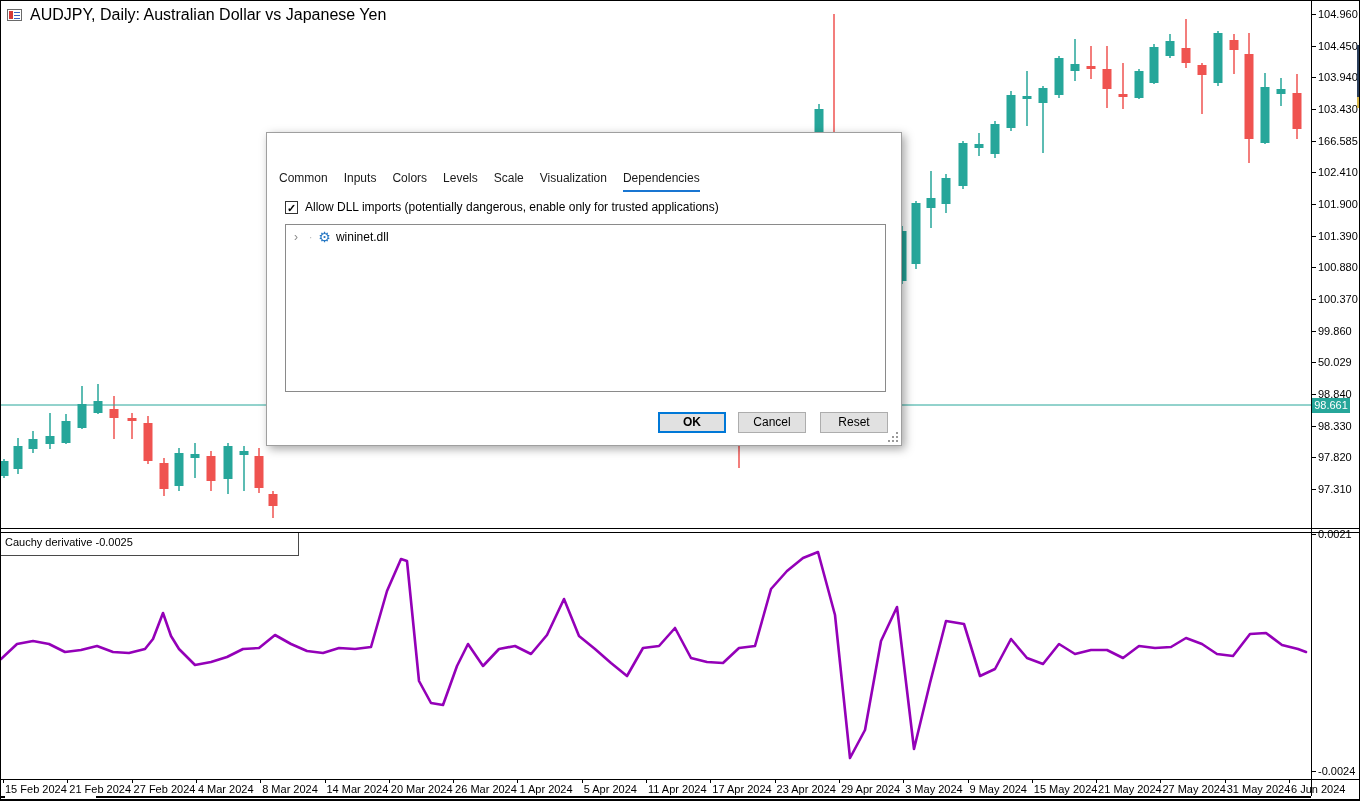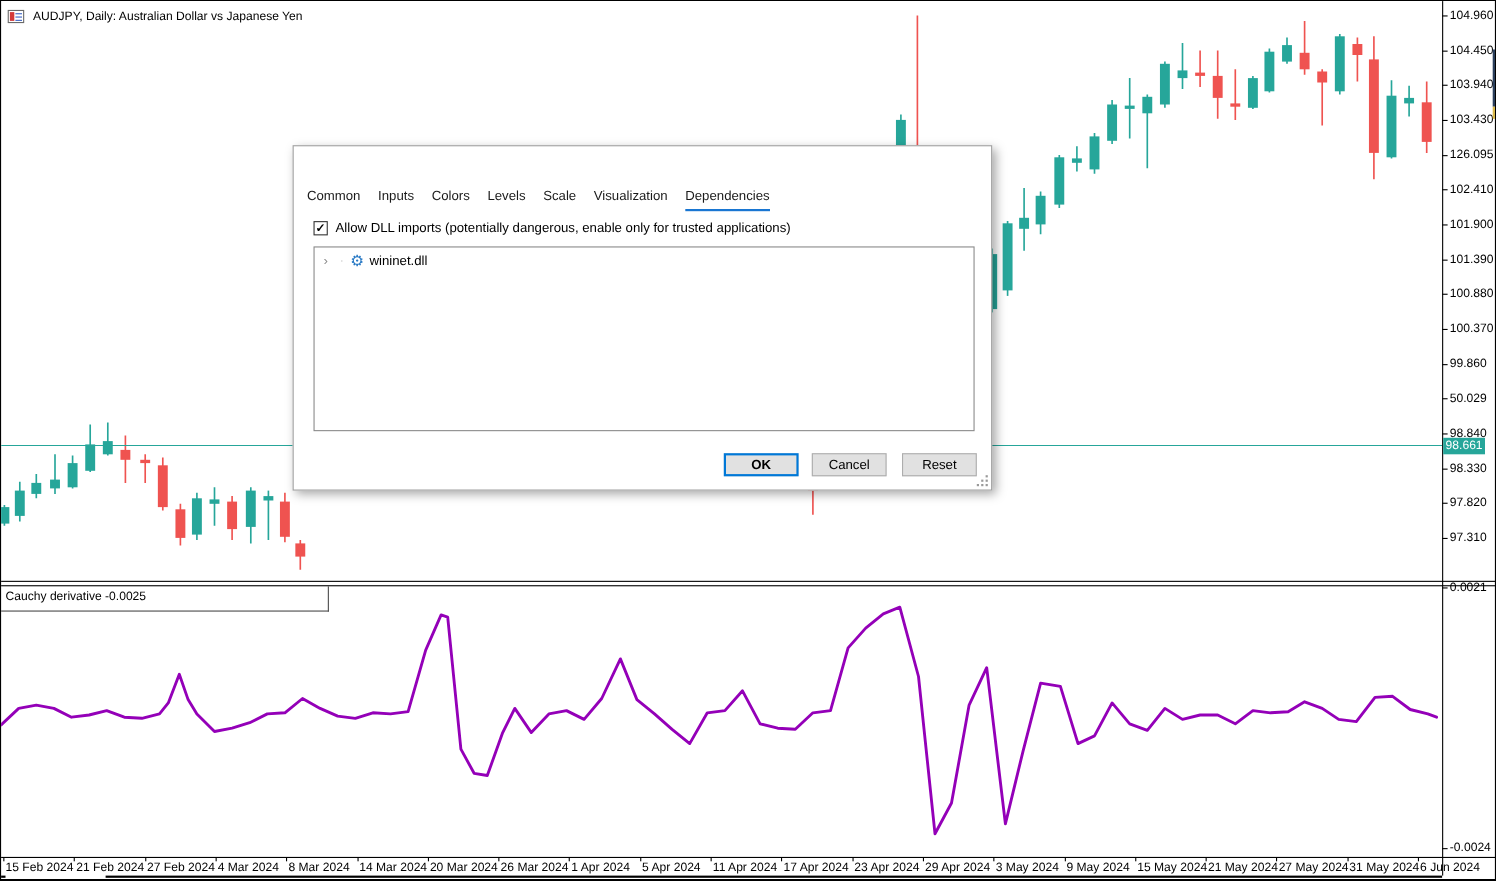--- a/index.html
+++ b/index.html
@@ -12,21 +12,21 @@
   .vline-axis{left:1310px;top:0;width:1px;height:795px;background:#000;}
   .hline-sep1{left:0;top:527px;width:1360px;height:1px;background:#000;}
   .hline-sep2{left:0;top:531px;width:1360px;height:1px;background:#000;}
   .hline-dates{left:0;top:778px;width:1360px;height:1px;background:#000;}
   
   .chart-header{left:6px;top:6px;height:15px;display:flex;align-items:center;gap:8px;}
   .hdr-icon{width:15px;height:12px;border:1px solid #6a6a6a;background:#fff;position:relative;box-sizing:border-box;}
   .hdr-icon .colr{position:absolute;left:1px;top:1px;width:4px;height:8px;background:#d33a3a;}
   .hdr-icon .l1,.hdr-icon .l2,.hdr-icon .l3{position:absolute;left:6px;width:6px;height:1px;background:#3b63c4;}
   .hdr-icon .l1{top:2px}.hdr-icon .l2{top:5px}.hdr-icon .l3{top:8px}
-  .hdr-text{font-size:11px;color:#000;white-space:nowrap;}
+  .hdr-text{font-size:16px;color:#000;white-space:nowrap;}
   
   .axis-label{position:absolute;font-size:11px;color:#000;white-space:nowrap;}
   .tick{position:absolute;background:#000;}
   .badge{position:absolute;left:1311px;width:38px;height:15px;font-size:11px;line-height:15px;
          text-align:center;}
   .date-strip{left:0;top:779px;width:1096px;height:17px;}
   
   .ind-label-box{left:0;top:532px;width:298px;height:23px;border-right:1px solid #4a4a4a;
                  border-bottom:1px solid #4a4a4a;box-sizing:border-box;background:transparent;}
   .ind-label-box span{position:absolute;left:4px;top:3px;font-size:11px;color:#000;white-space:nowrap;}
@@ -191,21 +191,21 @@
   <div class="abs" style="left:1310px;top:0;width:50px;height:527px;">
       <div class="tick" style="left: 0px; top: 13px; width: 5px; height: 1px;"></div>
       <div class="axis-label" style="left: 7px; top: 7px;">104.960</div>
       <div class="tick" style="left: 0px; top: 44.7px; width: 5px; height: 1px;"></div>
       <div class="axis-label" style="left: 7px; top: 38.7px;">104.450</div>
       <div class="tick" style="left: 0px; top: 76.3px; width: 5px; height: 1px;"></div>
       <div class="axis-label" style="left: 7px; top: 70.3px;">103.940</div>
       <div class="tick" style="left: 0px; top: 108px; width: 5px; height: 1px;"></div>
       <div class="axis-label" style="left: 7px; top: 102px;">103.430</div>
       <div class="tick" style="left: 0px; top: 139.7px; width: 5px; height: 1px;"></div>
-      <div class="axis-label" style="left: 7px; top: 133.7px;">126.095</div>
+      <div class="axis-label" style="left: 7px; top: 133.7px;">166.585</div>
       <div class="tick" style="left: 0px; top: 171.4px; width: 5px; height: 1px;"></div>
       <div class="axis-label" style="left: 7px; top: 165.4px;">102.410</div>
       <div class="tick" style="left: 0px; top: 203px; width: 5px; height: 1px;"></div>
       <div class="axis-label" style="left: 7px; top: 197px;">101.900</div>
       <div class="tick" style="left: 0px; top: 234.7px; width: 5px; height: 1px;"></div>
       <div class="axis-label" style="left: 7px; top: 228.7px;">101.390</div>
       <div class="tick" style="left: 0px; top: 266.4px; width: 5px; height: 1px;"></div>
       <div class="axis-label" style="left: 7px; top: 260.4px;">100.880</div>
       <div class="tick" style="left: 0px; top: 298px; width: 5px; height: 1px;"></div>
       <div class="axis-label" style="left: 7px; top: 292px;">100.370</div>

